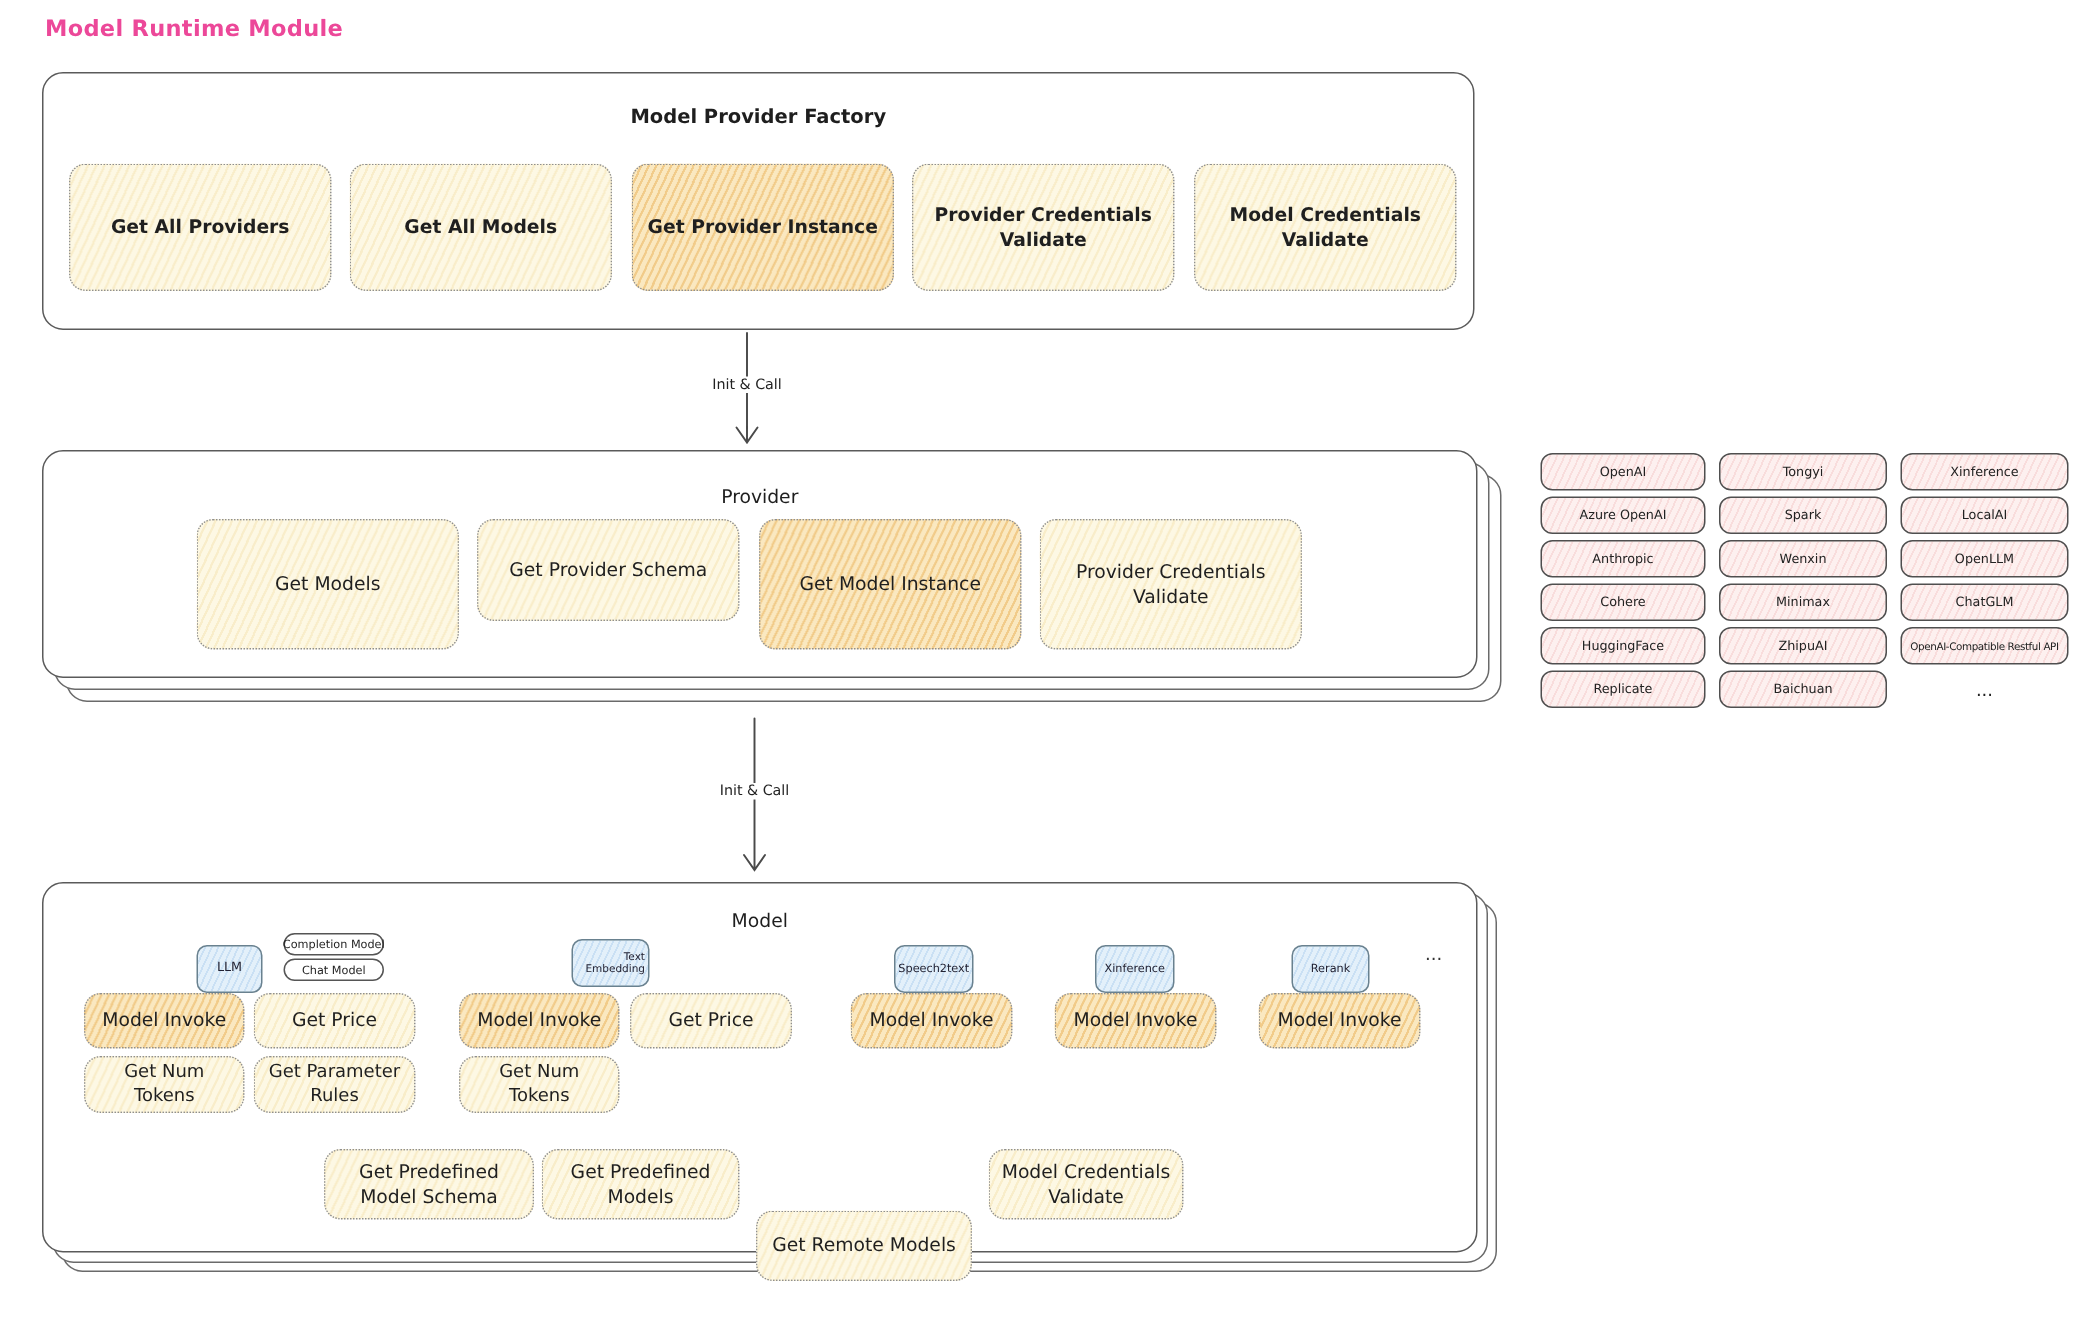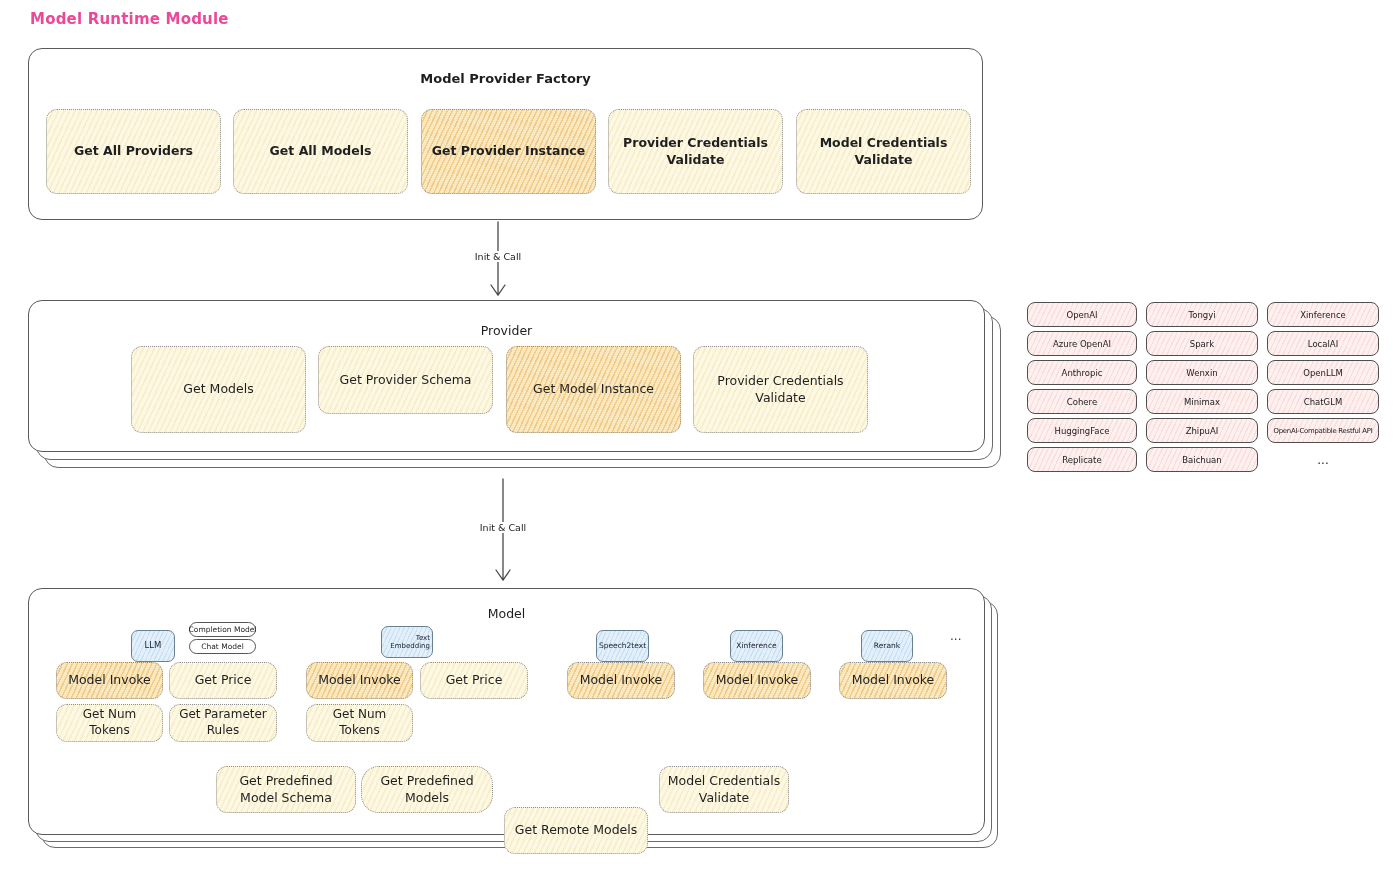--- a/index.html
+++ b/index.html
@@ -115,16 +115,16 @@
   <div class="method" style="left:391px;top:73px;width:108px;height:37px;">Get Price</div>
   <div class="method hl" style="left:538px;top:73px;width:108px;height:37px;">Model Invoke</div>
   <div class="method hl" style="left:674px;top:73px;width:108px;height:37px;">Model Invoke</div>
   <div class="method hl" style="left:810px;top:73px;width:108px;height:37px;">Model Invoke</div>
 
   <div class="method" style="left:27px;top:115px;width:107px;height:38px;font-size:12px;">Get Num Tokens</div>
   <div class="method" style="left:140px;top:115px;width:108px;height:38px;font-size:12px;">Get Parameter Rules</div>
   <div class="method" style="left:277px;top:115px;width:107px;height:38px;font-size:12px;">Get Num Tokens</div>
 
   <div class="method" style="left:177px;top:177px;width:140px;height:47px;margin-left:10px;">Get Predefined Model Schema</div>
-  <div class="method" style="left:332px;top:177px;width:132px;height:47px;border-radius:18px;">Get Predefined Models</div>
+  <div class="method" style="left:332px;top:177px;width:132px;height:47px;">Get Predefined Models</div>
   <div class="method" style="left:475px;top:177px;width:144px;height:47px;margin-top:41px;">Get Remote Models</div>
   <div class="method" style="left:630px;top:177px;width:130px;height:47px;">Model Credentials Validate</div>
 </div>
 
 </body></html>

